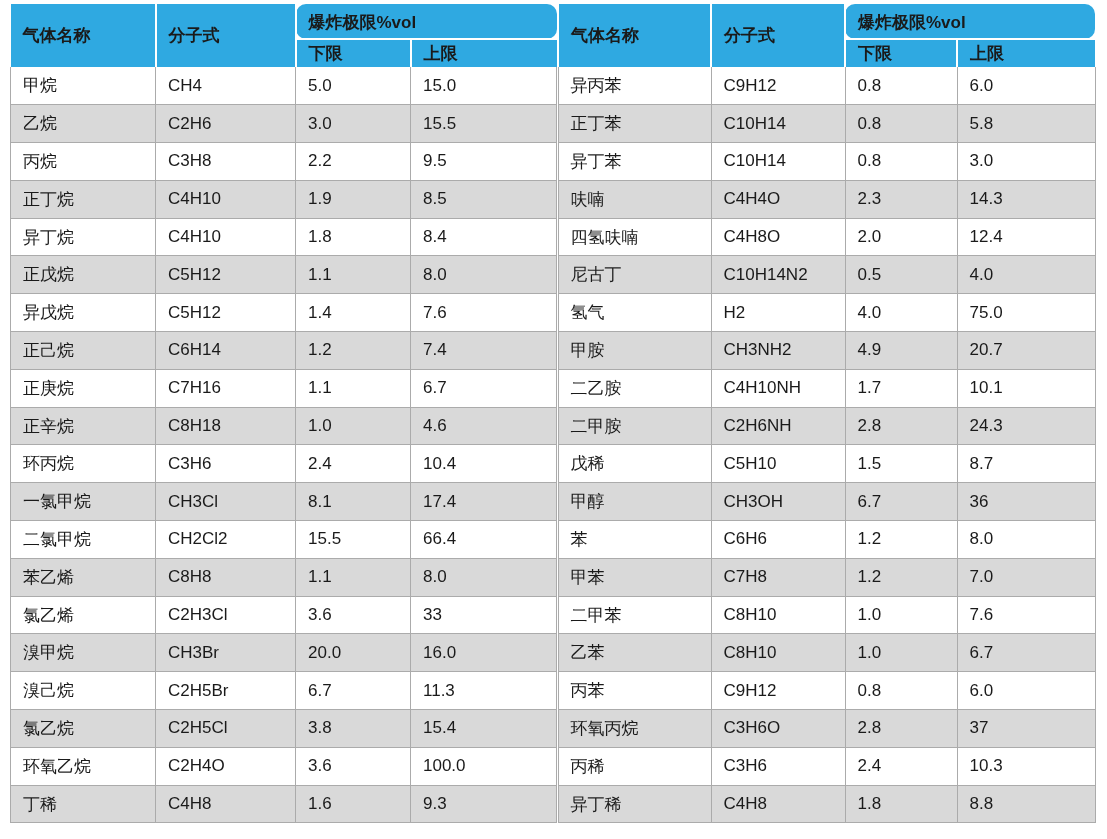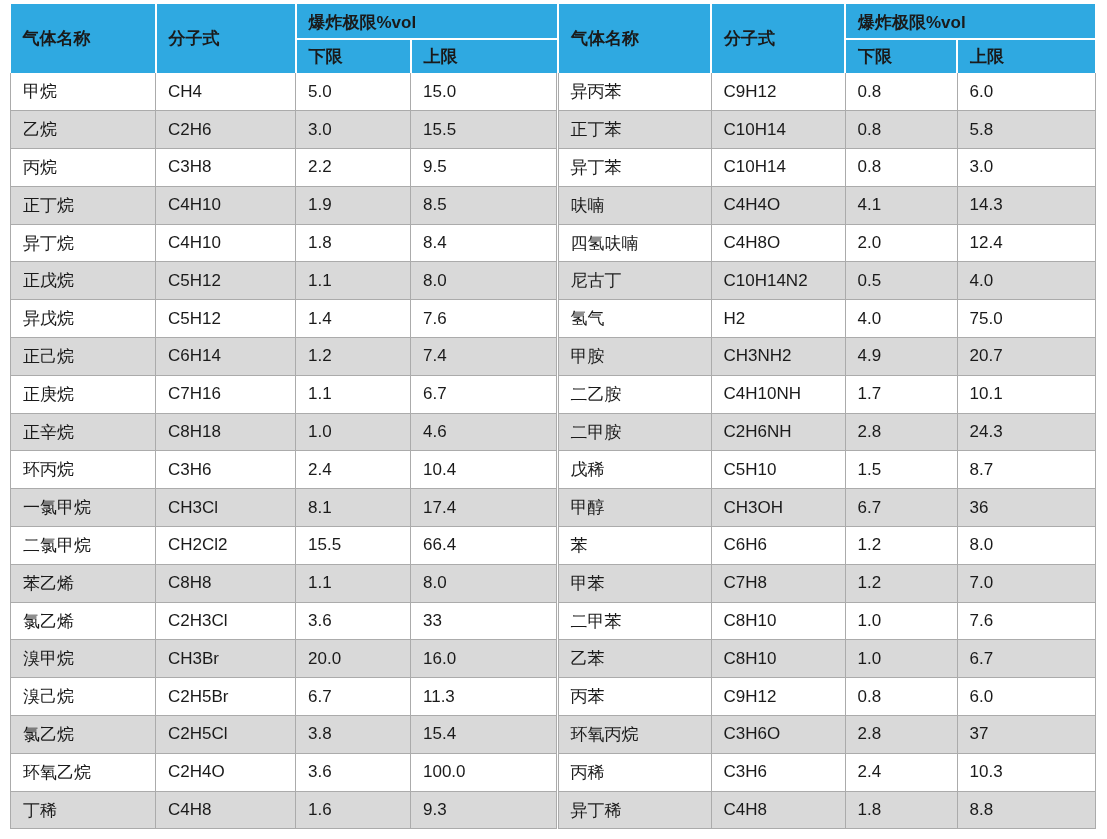--- a/index.html
+++ b/index.html
@@ -40,25 +40,26 @@
     color: var(--header-text);
     font-weight: 600;
     text-align: left;
     padding: 0 0 0 12px;
     border-left: 2px solid var(--header-divider);
     font-size: 17px;
   }
   .t-left thead tr:first-child th:first-child { border-left: none; }
   th.merged { vertical-align: middle; }
   tr.hdr-top th { height: 35px; }
-  tr.hdr-sub th { height: 34px; vertical-align: middle; }
+  tr.hdr-sub th { height: 28px; vertical-align: middle; }
   th.limits {
     vertical-align: bottom;
     padding-bottom: 4px;
     border-bottom: 2px solid var(--header-divider);
+    border-radius: 10px;
   }
 
   
   td {
     height: 37.8px;
     padding: 0 0 0 12px;
     border: 1px solid var(--grid-border);
     background: var(--row-bg);
     vertical-align: middle;
     overflow: hidden;
@@ -247,21 +248,21 @@
   </tr>
         <tr>
     <td>异丁苯</td>
     <td>C10H14</td>
     <td>0.8</td>
     <td>3.0</td>
   </tr>
         <tr>
     <td>呋喃</td>
     <td>C4H4O</td>
-    <td>4.1</td>
+    <td>2.3</td>
     <td>14.3</td>
   </tr>
         <tr>
     <td>四氢呋喃</td>
     <td>C4H8O</td>
     <td>2.0</td>
     <td>12.4</td>
   </tr>
         <tr>
     <td>尼古丁</td>

